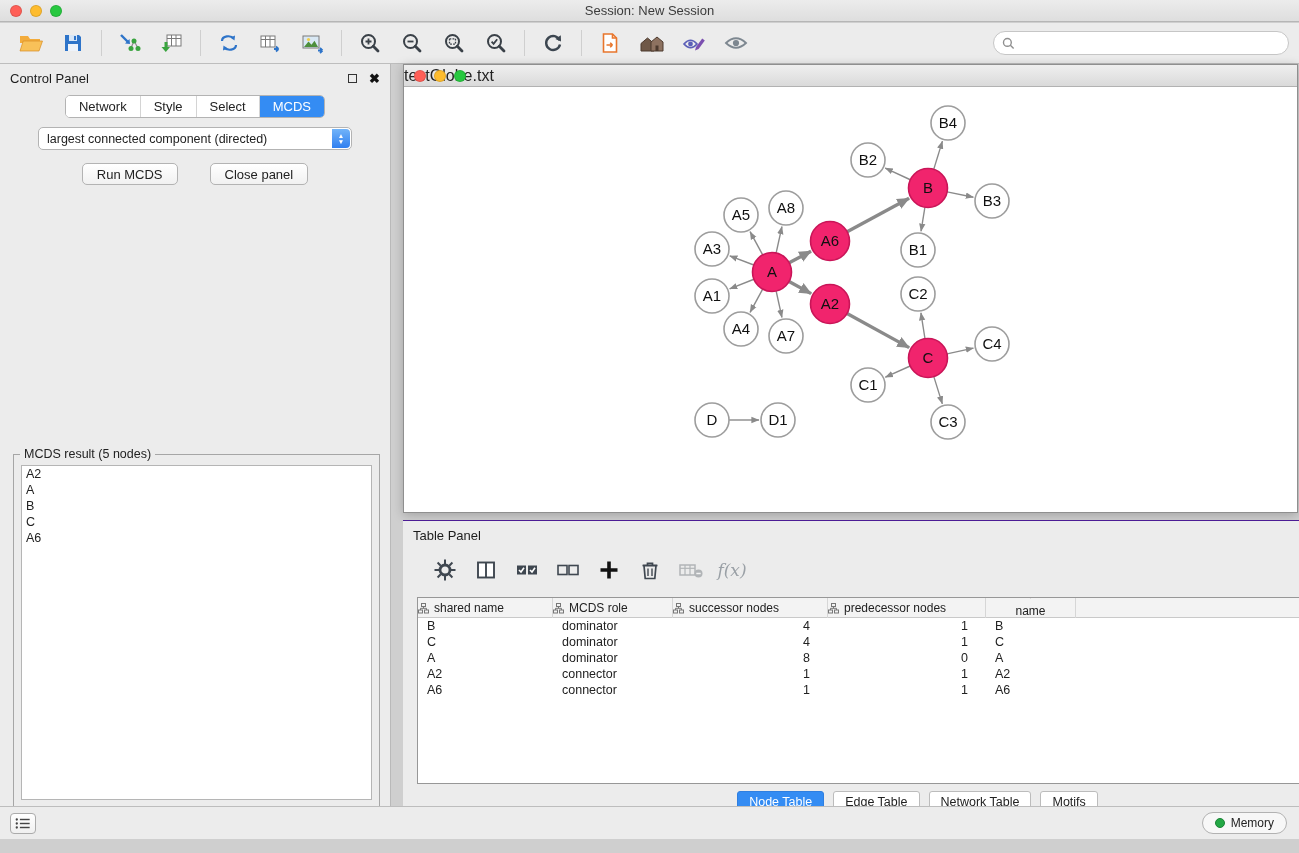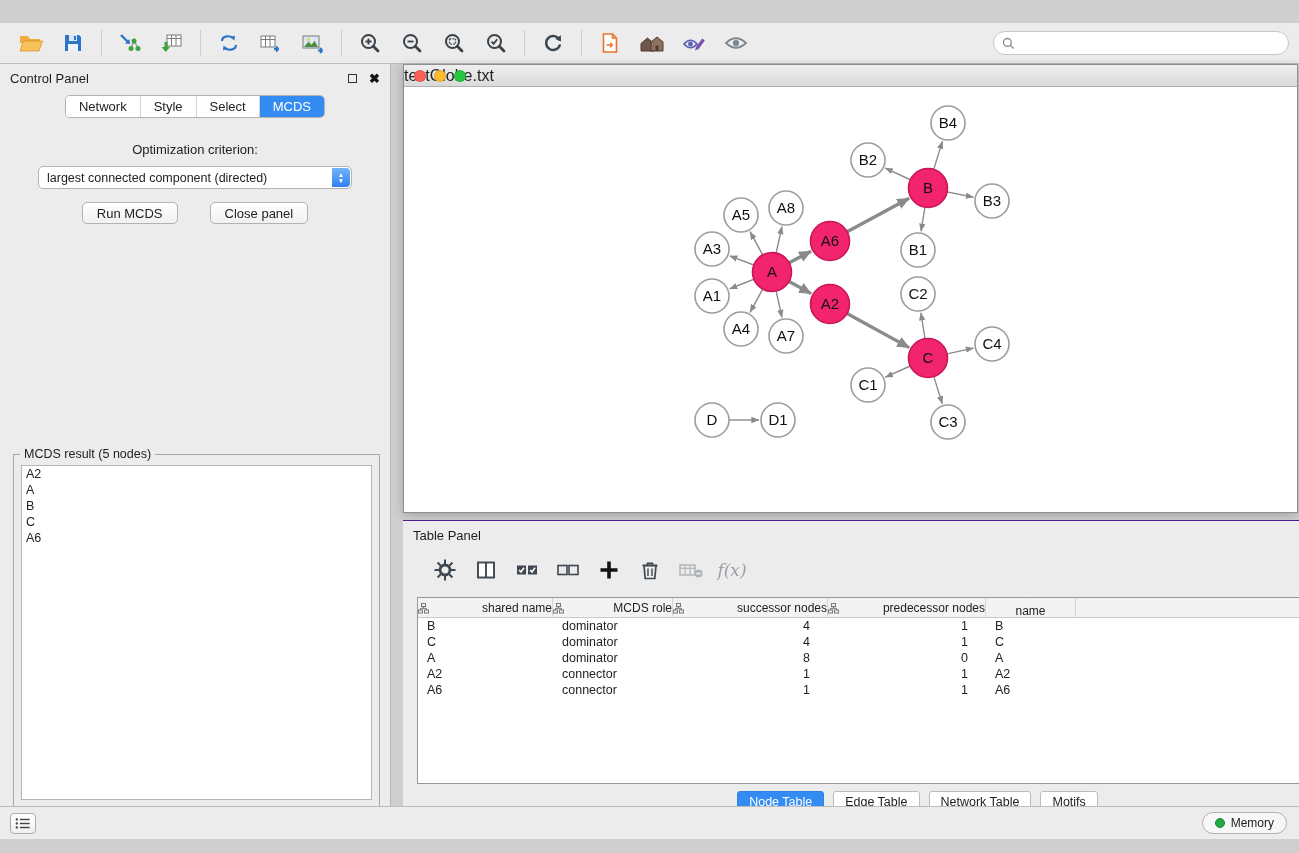--- a/index.html
+++ b/index.html
@@ -64,21 +64,21 @@
   .net-canvas { position:absolute; top:23px; left:0; right:0; bottom:0; background:#fff; overflow:hidden; }
   svg text { font-family:"Liberation Sans", sans-serif; }
 
   
   .table-panel { position:absolute; left:403px; top:456px; width:1029px; bottom:0; background:#ececec; border-top:1px solid #4c1d95; }
   .tp-toolbar { display:flex; align-items:center; gap:9px; padding:6px 0 4px 26px; }
   .tp-btn { width:32px; height:30px; display:flex; align-items:center; justify-content:center; }
   .fx { font-family:"DejaVu Serif", serif; font-style:italic; font-size:17px; color:#9aa0a6; }
   .table-area { position:absolute; left:14px; right:8px; top:76px; bottom:36px; background:#fff; border:1px solid #979797; overflow:hidden; }
   .thead { display:flex; background:#f3f3f3; border-bottom:1px solid #c9c9c9; height:20px; }
-  .th { display:flex; align-items:center; justify-content:space-between; gap:5px; font-size:12px; color:#222;
+  .th { display:flex; align-items:center; justify-content:flex-start; gap:5px; font-size:12px; color:#222;
     border-right:1px solid #d6d6d6; height:20px; }
   .tbody { }
   .tr { display:flex; height:16px; align-items:center; }
   .td { font-size:12.5px; line-height:16px; white-space:nowrap; overflow:hidden; }
   .td.left { text-align:left; padding-left:9px; }
   .td.right { text-align:right; padding-right:18px; }
   .table-tabs { position:absolute; bottom:7px; left:0; right:0; display:flex; justify-content:center; gap:9px; }
   .ttab { padding:3px 11px; font-size:12.5px; background:#fff; border:1px solid #bcbcbc; border-radius:3px; color:#222; }
   .ttab.active { background:#348cf3; border-color:#2f7fe0; color:#fff; }
 
@@ -88,20 +88,28 @@
     border:1px solid #ababab; border-radius:4px; display:flex; align-items:center; justify-content:center; }
   .memory-btn { position:absolute; right:12px; top:5px; height:22px; border:1px solid #b2b2b2; border-radius:11px;
     background:#f7f7f7; display:flex; align-items:center; gap:6px; padding:0 12px; font-size:12px; color:#222; }
   .mem-dot { width:10px; height:10px; border-radius:50%; background:#23a845; border:1px solid #1c8437; }
 </style>
 </head>
 <body>
 
 <div class="app">
 
+  <div class="titlebar">
+    <div class="traffic">
+      <span class="light red"></span>
+      <span class="light yellow"></span>
+      <span class="light green"></span>
+    </div>
+    <span>Session: New Session</span>
+  </div>
 
   <div class="toolbar">
     <div class="tbtn">
       <svg viewBox="0 0 26 22" width="26" height="22">
           <path d="M2 4 h8 l2 3 h10 v4 H2 z" fill="#f3ac3c"></path>
           <path d="M2 19 L5.2 9 h19.3 L21 19 z" fill="#f8c159" stroke="#d98d22" stroke-width="0.7"></path>
         </svg>
     </div>
     <div class="tbtn">
       <svg viewBox="0 0 22 22" width="22" height="22">
@@ -242,21 +250,20 @@
         </span>
       </div>
       <div class="seg">
         <div class="seg-inner">
           <div class="seg-tab">Network</div>
           <div class="seg-tab">Style</div>
           <div class="seg-tab">Select</div>
           <div class="seg-tab active">MCDS</div>
         </div>
       </div>
-      <div class="opt-label">Optimization criterion:</div>
       <div class="combo">
         <span>largest connected component (directed)</span>
         <span class="combo-arrows">
             <span>▲</span>
             <span>▼</span>
           </span>
       </div>
       <div class="btn-row">
         <button class="mac-btn">Run MCDS</button>
         <button class="mac-btn">Close panel</button>

